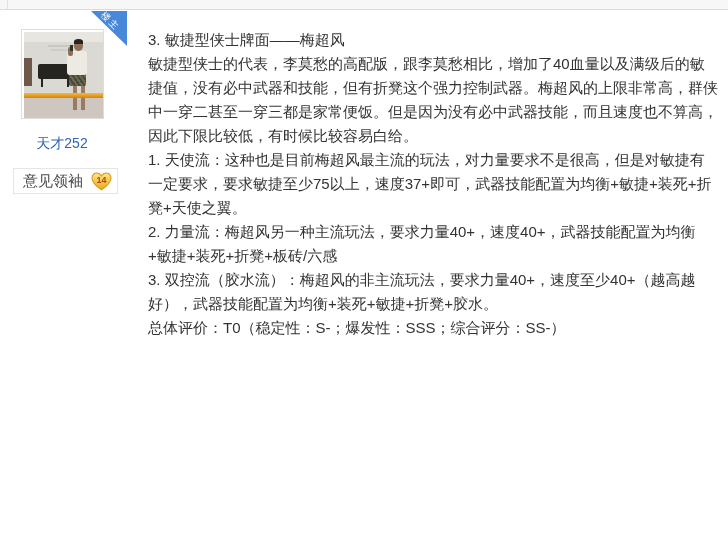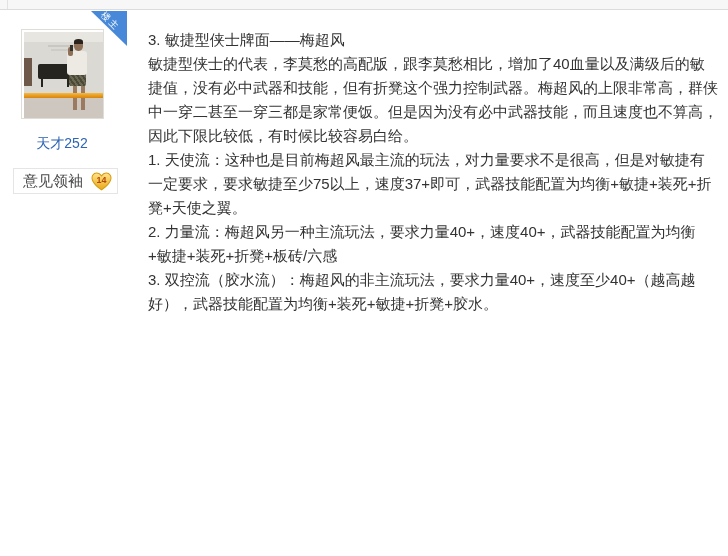--- a/index.html
+++ b/index.html
@@ -100,13 +100,14 @@
     </span>
   </div>
 </div>
 
 <div class="content">
   <p>3. 敏捷型侠士牌面——梅超风</p>
   <p>敏捷型侠士的代表，李莫愁的高配版，跟李莫愁相比，增加了40血量以及满级后的敏捷值，没有必中武器和技能，但有折凳这个强力控制武器。梅超风的上限非常高，群侠中一穿二甚至一穿三都是家常便饭。但是因为没有必中武器技能，而且速度也不算高，因此下限比较低，有时候比较容易白给。</p>
   <p>1. 天使流：这种也是目前梅超风最主流的玩法，对力量要求不是很高，但是对敏捷有一定要求，要求敏捷至少75以上，速度37+即可，武器技能配置为均衡+敏捷+装死+折凳+天使之翼。</p>
   <p>2. 力量流：梅超风另一种主流玩法，要求力量40+，速度40+，武器技能配置为均衡+敏捷+装死+折凳+板砖/六感</p>
   <p>3. 双控流（胶水流）：梅超风的非主流玩法，要求力量40+，速度至少40+（越高越好），武器技能配置为均衡+装死+敏捷+折凳+胶水。</p>
+  <p>总体评价：T0（稳定性：S-；爆发性：SSS；综合评分：SS-）</p>
 </div>
 
 </body></html>

